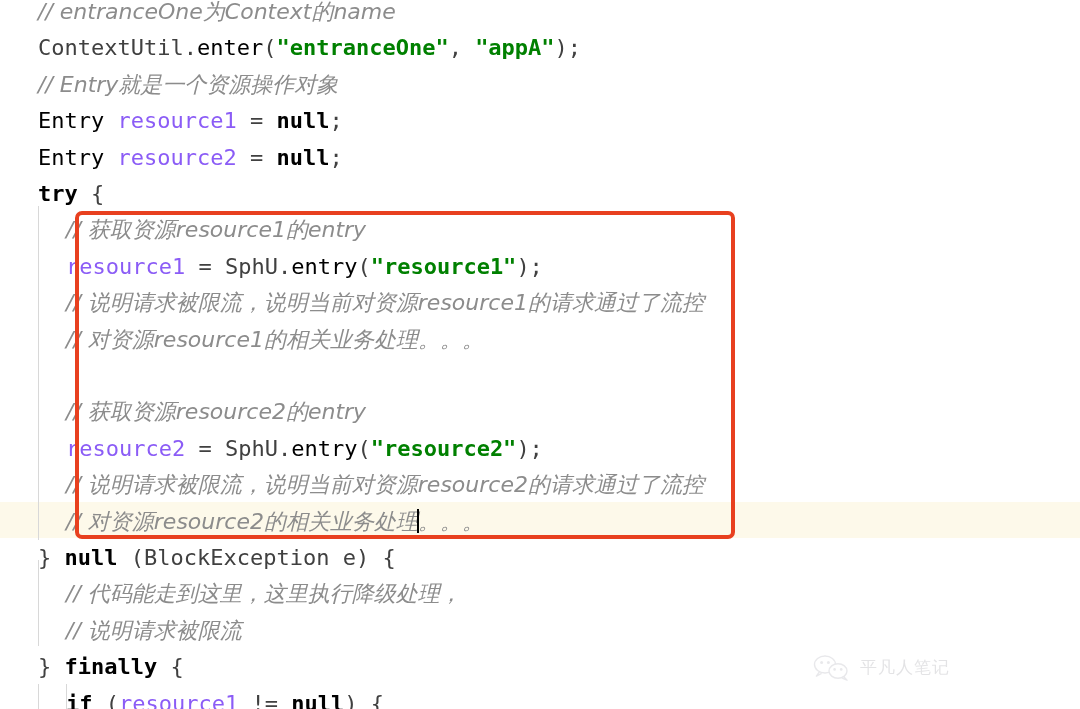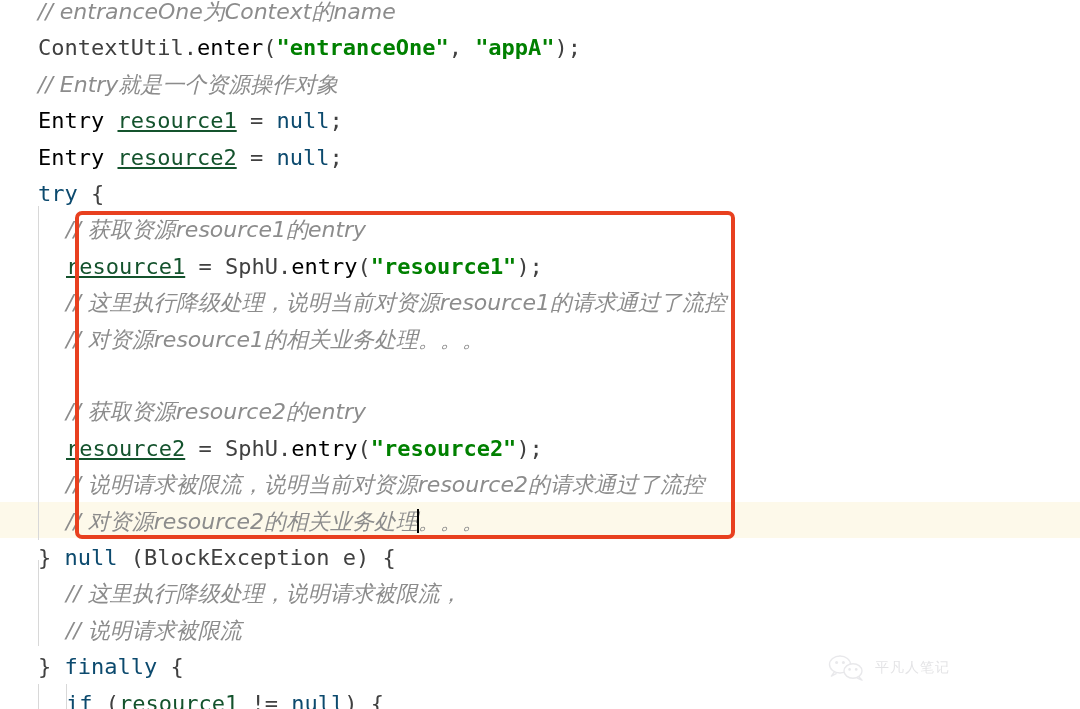--- a/index.html
+++ b/index.html
@@ -73,25 +73,25 @@
     width: 1080px;
     height: 36px;
     line-height: 36px;
     white-space: pre;
     font-size: 22px;
     letter-spacing: 0px;
   }
 
   
   .tok-plain   { color: #404040; }
-  .tok-kw      { color: #0c4a6e; font-weight: normal; }
+  .tok-kw      { color: #000000; font-weight: bold; }
   .tok-str     { color: #008000; font-weight: bold; }
   .tok-comment { color: #8c8c8c; font-style: italic; font-family: "DejaVu Sans", "Liberation Sans", sans-serif; font-weight: normal; }
   .tok-method  { color: #000000; }
-  .tok-var     { color: #14532d; text-decoration: underline; }
+  .tok-var     { color: #8b5cf6; }
   .tok-type    { color: #000000; }
 
   
   #text-caret {
     display: inline-block;
     width: 2px;
     height: 24px;
     background: #000000;
     vertical-align: -4px;
     margin: 0 -1px;
@@ -103,21 +103,21 @@
     right: 22px;
     bottom: 28px;
     display: flex;
     align-items: center;
     gap: 8px;
     z-index: 5;
     opacity: 0.5;
   }
   #watermark-text {
     font-family: "DejaVu Sans", "Liberation Sans", sans-serif;
-    font-size: 14px;
+    font-size: 17px;
     color: #c9c9cd;
     letter-spacing: 1px;
     white-space: nowrap;
   }
   #wechat-icon svg { display: block; }
 </style>
 </head>
 <body>
 
 <div id="editor">
@@ -131,29 +131,29 @@
 
   <div id="code">
       <div class="line" style="top: -6px; padding-left: 38px;"><span class="tok-comment">// entranceOne为Context的name</span></div>
       <div class="line" style="top: 30.4px; padding-left: 38px;"><span class="tok-plain">ContextUtil.</span><span class="tok-method">enter</span><span class="tok-plain">(</span><span class="tok-str">"entranceOne"</span><span class="tok-plain">, </span><span class="tok-str">"appA"</span><span class="tok-plain">);</span></div>
       <div class="line" style="top: 66.8px; padding-left: 38px;"><span class="tok-comment">// Entry就是一个资源操作对象</span></div>
       <div class="line" style="top: 103.2px; padding-left: 38px;"><span class="tok-type">Entry </span><span class="tok-var">resource1</span><span class="tok-plain"> = </span><span class="tok-kw">null</span><span class="tok-plain">;</span></div>
       <div class="line" style="top: 139.6px; padding-left: 38px;"><span class="tok-type">Entry </span><span class="tok-var">resource2</span><span class="tok-plain"> = </span><span class="tok-kw">null</span><span class="tok-plain">;</span></div>
       <div class="line" style="top: 176px; padding-left: 38px;"><span class="tok-kw">try</span><span class="tok-plain"> {</span></div>
       <div class="line" style="top: 212.4px; padding-left: 66px;"><span class="tok-comment">// 获取资源resource1的entry</span></div>
       <div class="line" style="top: 248.8px; padding-left: 66px;"><span class="tok-var">resource1</span><span class="tok-plain"> = SphU.</span><span class="tok-method">entry</span><span class="tok-plain">(</span><span class="tok-str">"resource1"</span><span class="tok-plain">);</span></div>
-      <div class="line" style="top: 285.2px; padding-left: 66px;"><span class="tok-comment">// 这里执行降级处理，说明当前对资源resource1的请求通过了流控</span></div>
+      <div class="line" style="top: 285.2px; padding-left: 66px;"><span class="tok-comment">// 说明请求被限流，说明当前对资源resource1的请求通过了流控</span></div>
       <div class="line" style="top: 321.6px; padding-left: 66px;"><span class="tok-comment">// 对资源resource1的相关业务处理。。。</span></div>
       <div class="line" style="top: 358px; padding-left: 66px;"></div>
       <div class="line" style="top: 394.4px; padding-left: 66px;"><span class="tok-comment">// 获取资源resource2的entry</span></div>
       <div class="line" style="top: 430.8px; padding-left: 66px;"><span class="tok-var">resource2</span><span class="tok-plain"> = SphU.</span><span class="tok-method">entry</span><span class="tok-plain">(</span><span class="tok-str">"resource2"</span><span class="tok-plain">);</span></div>
       <div class="line" style="top: 467.2px; padding-left: 66px;"><span class="tok-comment">// 说明请求被限流，说明当前对资源resource2的请求通过了流控</span></div>
       <div class="line" style="top: 503.6px; padding-left: 66px;"><span class="tok-comment">// 对资源resource2的相关业务处理</span><span id="text-caret"></span><span class="tok-comment">。。。</span></div>
       <div class="line" style="top: 540px; padding-left: 38px;"><span class="tok-plain">} </span><span class="tok-kw">null</span><span class="tok-plain"> (BlockException e) {</span></div>
-      <div class="line" style="top: 576.4px; padding-left: 66px;"><span class="tok-comment">// 这里执行降级处理，说明请求被限流，</span></div>
+      <div class="line" style="top: 576.4px; padding-left: 66px;"><span class="tok-comment">// 代码能走到这里，这里执行降级处理，</span></div>
       <div class="line" style="top: 612.8px; padding-left: 66px;"><span class="tok-comment">// 说明请求被限流</span></div>
       <div class="line" style="top: 649.2px; padding-left: 38px;"><span class="tok-plain">} </span><span class="tok-kw">finally</span><span class="tok-plain"> {</span></div>
       <div class="line" style="top: 685.6px; padding-left: 66px;"><span class="tok-kw">if</span><span class="tok-plain"> (</span><span class="tok-var">resource1</span><span class="tok-plain"> != </span><span class="tok-kw">null</span><span class="tok-plain">) {</span></div>
     </div>
 
   <div id="annotation-box"></div>
 
   <div id="watermark">
     <span id="wechat-icon">
       <svg width="40" height="27" viewBox="0 0 40 27" aria-hidden="true">

